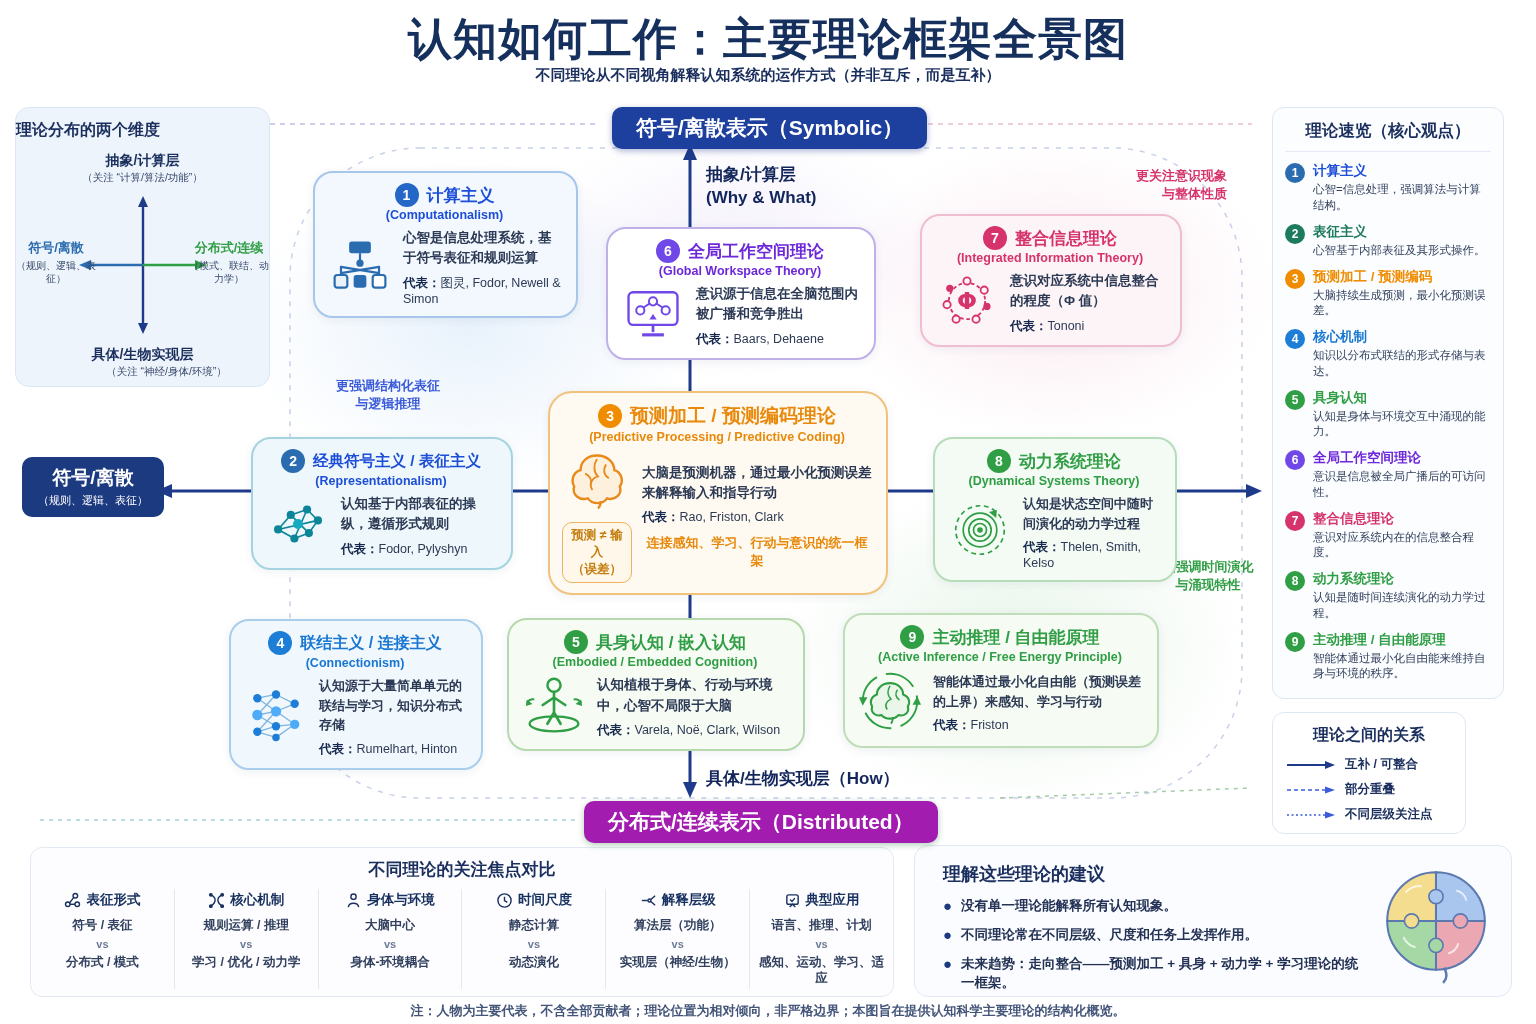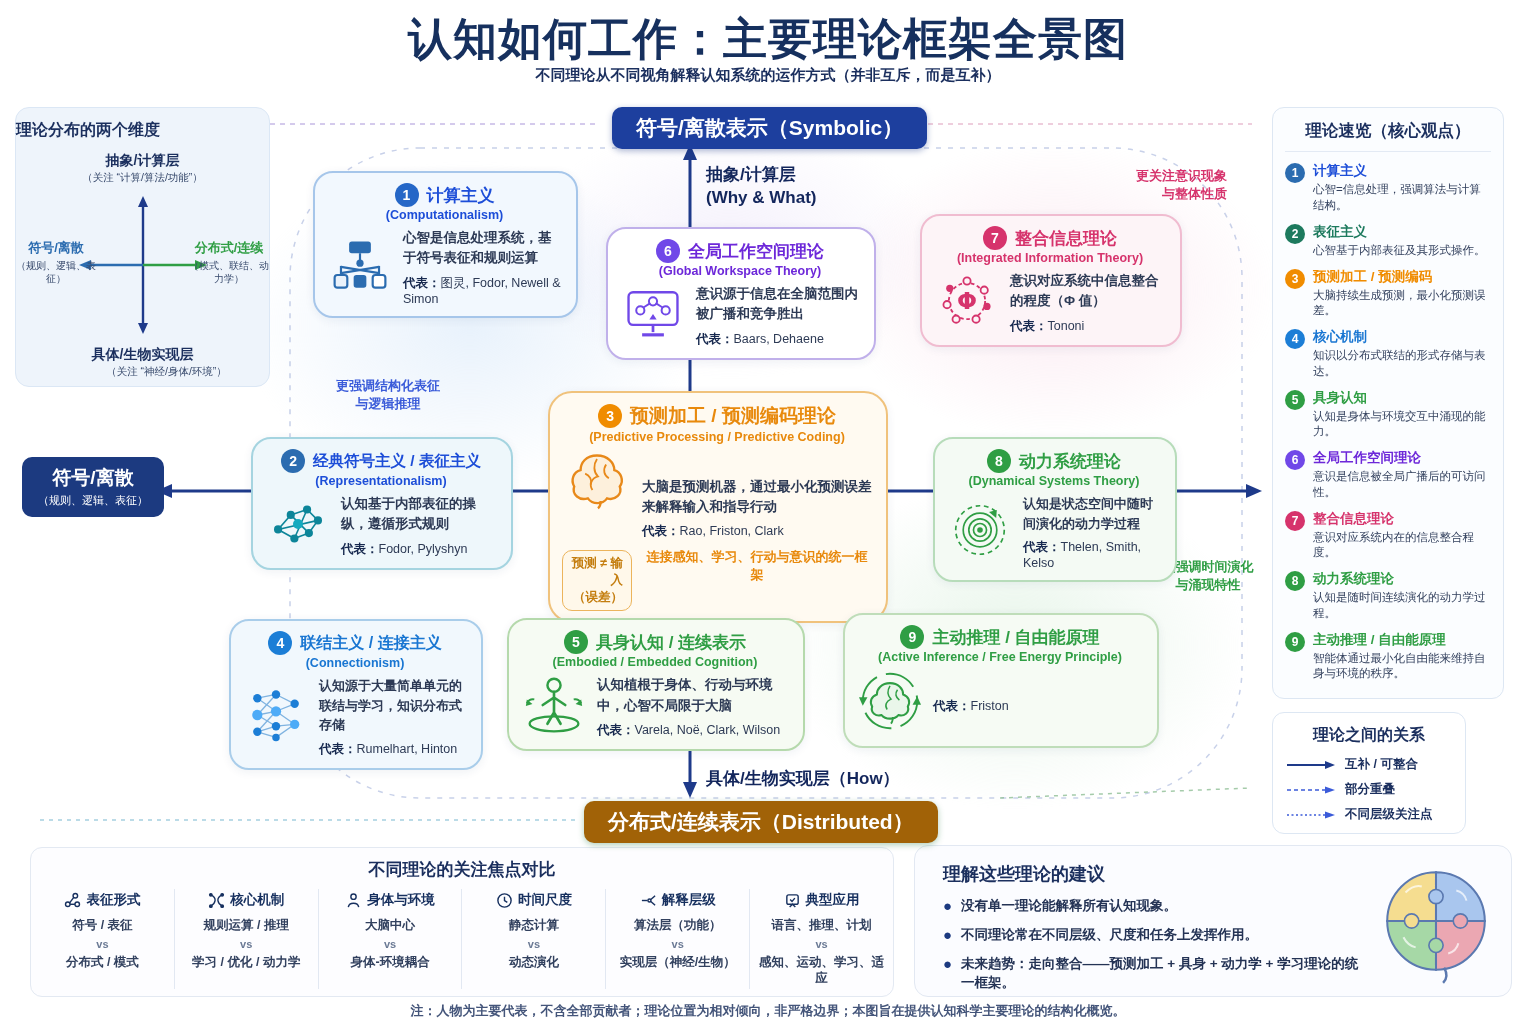--- a/index.html
+++ b/index.html
@@ -22,21 +22,21 @@
   .dims .d-top{position:absolute;top:44px;width:100%;text-align:center;font-size:14px;font-weight:800;}
   .dims .d-top-sub{position:absolute;top:63px;width:100%;text-align:center;font-size:10.5px;color:#36486b;}
   .dims .d-side{position:absolute;top:132px;width:80px;text-align:center;line-height:1.3;}
   .dims .d-side .lbl{font-size:13px;font-weight:800;}
   .dims .d-side .sub{font-size:10px;color:#36486b;margin-top:2px;}
   .dims .d-bottom{position:absolute;top:238px;width:100%;text-align:center;font-size:14px;font-weight:800;}
   .dims .d-bottom-sub{position:absolute;top:257px;width:100%;text-align:center;font-size:10.5px;color:#36486b;padding-left:24px;}
   
   .pill{position:absolute;z-index:3;border-radius:10px;color:#fff;font-weight:800;font-size:21px;padding:7px 24px;}
   .pill-navy{background:#1d3f9e;box-shadow:0 2px 6px rgba(20,50,130,.35);}
-  .pill-green{background:#a16207;box-shadow:0 2px 6px rgba(30,120,60,.35);}
+  .pill-green{background:#a21caf;box-shadow:0 2px 6px rgba(30,120,60,.35);}
   .axis-label{position:absolute;z-index:2;font-size:17px;font-weight:800;color:#13265c;line-height:1.35;}
   .dark-box{left:22px;top:457px;width:134px;background:#1c3a80;border-radius:10px;z-index:3;text-align:center;color:#fff;padding:8px 4px 9px 4px;}
   .dark-box .l1{font-size:19px;font-weight:800;}
   .dark-box .l2{font-size:11px;margin-top:2px;}
   
   .anno{position:absolute;z-index:2;font-size:13px;font-weight:800;line-height:1.4;text-align:center;}
   
   .card{position:absolute;z-index:2;border-radius:20px;padding:10px 14px 10px 12px;box-shadow:0 2px 10px rgba(30,50,100,.07);box-sizing:border-box;}
   .card .hd{display:flex;align-items:center;justify-content:center;gap:8px;}
   .card .num{width:24px;height:24px;border-radius:50%;color:#fff;font-weight:800;font-size:14px;display:flex;align-items:center;justify-content:center;flex:0 0 24px;}
@@ -59,21 +59,21 @@
   .c9{left:843px;top:613px;width:316px;background:#f6fbf4;border:2px solid #bfddb9;}
   .c1 .ttl,.c1 .en{color:#1d4ed8;} .c1 .num{background:#2567c7;}
   .c2 .ttl,.c2 .en{color:#1d4ed8;} .c2 .num{background:#2b6cb0;}
   .c3 .ttl,.c3 .en{color:#e8890c;} .c3 .num{background:#f08c00;} .c3 .ttl{font-size:19px;}
   .c4 .ttl,.c4 .en{color:#1976d2;} .c4 .num{background:#1c7ed6;}
   .c5 .ttl,.c5 .en{color:#2f9e44;} .c5 .num{background:#2f9e44;}
   .c6 .ttl,.c6 .en{color:#6d28d9;} .c6 .num{background:#7048e8;}
   .c7 .ttl,.c7 .en{color:#d6336c;} .c7 .num{background:#d6336c;}
   .c8 .ttl,.c8 .en{color:#2f9e44;} .c8 .num{background:#2f9e44;}
   .c9 .ttl,.c9 .en{color:#2f9e44;} .c9 .num{background:#2f9e44;}
-  .pred-badge{border:1.5px solid #ecb45c;background:#fff8ea;border-radius:10px;padding:4px 8px;text-align:right;color:#c47d0e;font-weight:800;font-size:12.5px;line-height:1.35;margin-top:28px;}
+  .pred-badge{border:1.5px solid #ecb45c;background:#fff8ea;border-radius:10px;padding:4px 8px;text-align:center;color:#c47d0e;font-weight:800;font-size:12.5px;line-height:1.35;}
   .pred-note{color:#e8890c;font-weight:800;font-size:13px;margin-top:8px;text-align:center;}
   
   .qv{left:1272px;top:107px;width:232px;height:592px;background:#fbfdff;border:1px solid #dde7f3;border-radius:12px;z-index:2;box-sizing:border-box;padding:12px 12px 6px 12px;}
   .qv-title{text-align:center;font-size:16.5px;font-weight:800;padding-bottom:9px;border-bottom:1px solid #e3eaf4;margin-bottom:10px;}
   .qv-item{display:flex;gap:8px;margin-bottom:9.5px;}
   .qv-num{flex:0 0 20px;width:20px;height:20px;border-radius:50%;color:#fff;font-size:12px;font-weight:800;display:flex;align-items:center;justify-content:center;margin-top:1px;}
   .qv-t{font-size:13.5px;font-weight:800;}
   .qv-d{font-size:11.5px;color:#33415e;margin-top:2px;line-height:1.35;}
   .q1{background:#2b6cb0;} .qt1{color:#1d4ed8;}
   .q2{background:#1d7a5e;} .qt2{color:#1d7a5e;}
@@ -413,21 +413,21 @@
       <div class="txtcol">
         <div class="desc" style="font-size:13px;">认知源于大量简单单元的联结与学习，知识分布式存储</div>
         <div class="rep"><b>代表：</b><span>Rumelhart, Hinton</span></div>
       </div>
     </div>
   </div>
 
   <div class="card c5">
     <div class="hd">
         <span class="num">5</span>
-        <span class="ttl">具身认知 / 连续表示</span>
+        <span class="ttl">具身认知 / 嵌入认知</span>
       </div>
     <div class="en">(Embodied / Embedded Cognition)</div>
     <div class="bd">
       <div class="iconcol">
           <span>
         <svg width="62" height="60" viewBox="0 0 66 64">
               <ellipse cx="33" cy="52" rx="26" ry="8" fill="none" stroke="#2f9e44" stroke-width="2.4"></ellipse>
               <circle cx="33" cy="11" r="7" fill="none" stroke="#2f9e44" stroke-width="2.6"></circle>
               <path d="M33,18 L33,40 M33,24 L21,32 M33,24 L45,32 M33,40 L26,52 M33,40 L40,52" fill="none" stroke="#2f9e44" stroke-width="2.8" stroke-linecap="round"></path>
               <path d="M4,30 q3,-5 8,-4" fill="none" stroke="#2f9e44" stroke-width="2"></path>
@@ -458,20 +458,21 @@
               <polygon points="63,28 58,37 67,37" fill="#2f9e44"></polygon>
               <polygon points="5,38 1,29 10,29" fill="#2f9e44"></polygon>
               <path d="M34,14 C25,14 20,20 20,26 C14,28 12,34 15,39 C13,45 19,50 25,48 C29,53 39,53 43,48 C49,50 55,45 53,39 C56,34 54,28 48,26 C48,20 43,14 34,14 Z" fill="#eaf6ea" stroke="#2f9e44" stroke-width="2.2"></path>
               <path d="M34,17 c-3,5 -3,10 1,14 c-5,2 -7,7 -4,11" fill="none" stroke="#2f9e44" stroke-width="1.6"></path>
               <path d="M42,21 c-3,4 -2,8 2,11" fill="none" stroke="#2f9e44" stroke-width="1.6"></path>
               <path d="M37,50 q0,5 -2,7" fill="none" stroke="#2f9e44" stroke-width="2"></path>
             </svg>
       </span>
         </div>
       <div class="txtcol">
+        <div class="desc" style="font-size:13px;">智能体通过最小化自由能（预测误差的上界）来感知、学习与行动</div>
         <div class="rep"><b>代表：</b><span>Friston</span></div>
       </div>
     </div>
   </div>
 
   <div class="abs qv">
     <div class="qv-title">理论速览（核心观点）</div>
     <div class="qv-item">
         <span class="qv-num q1">1</span>
         <div>

